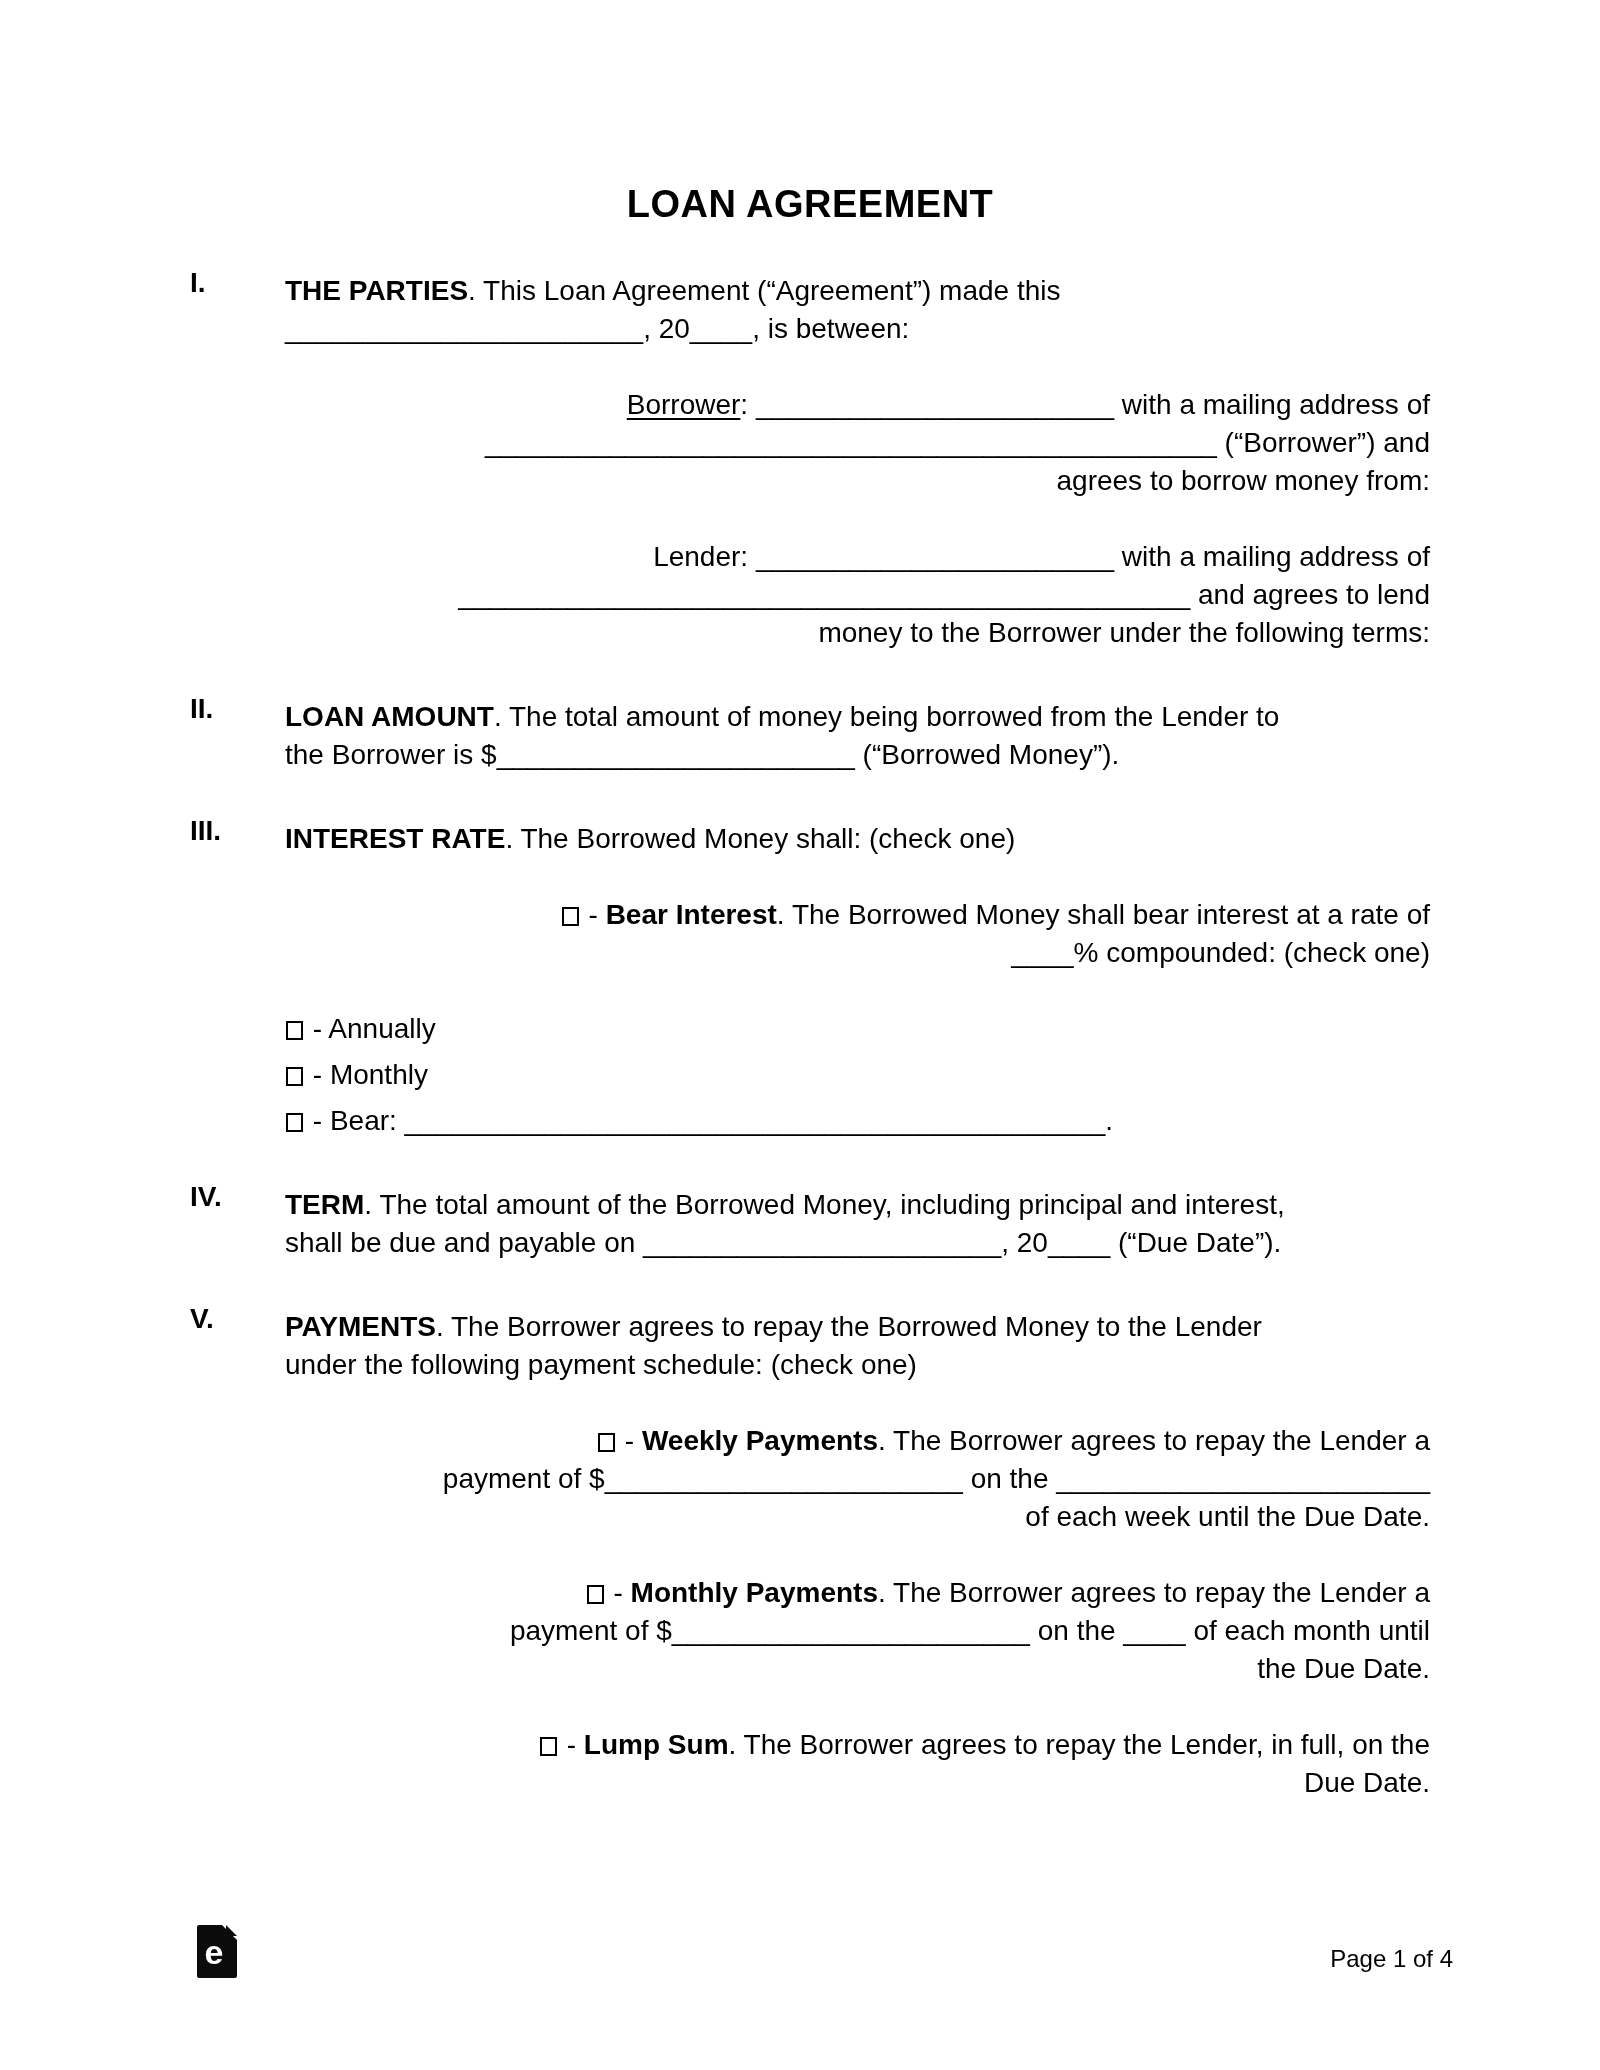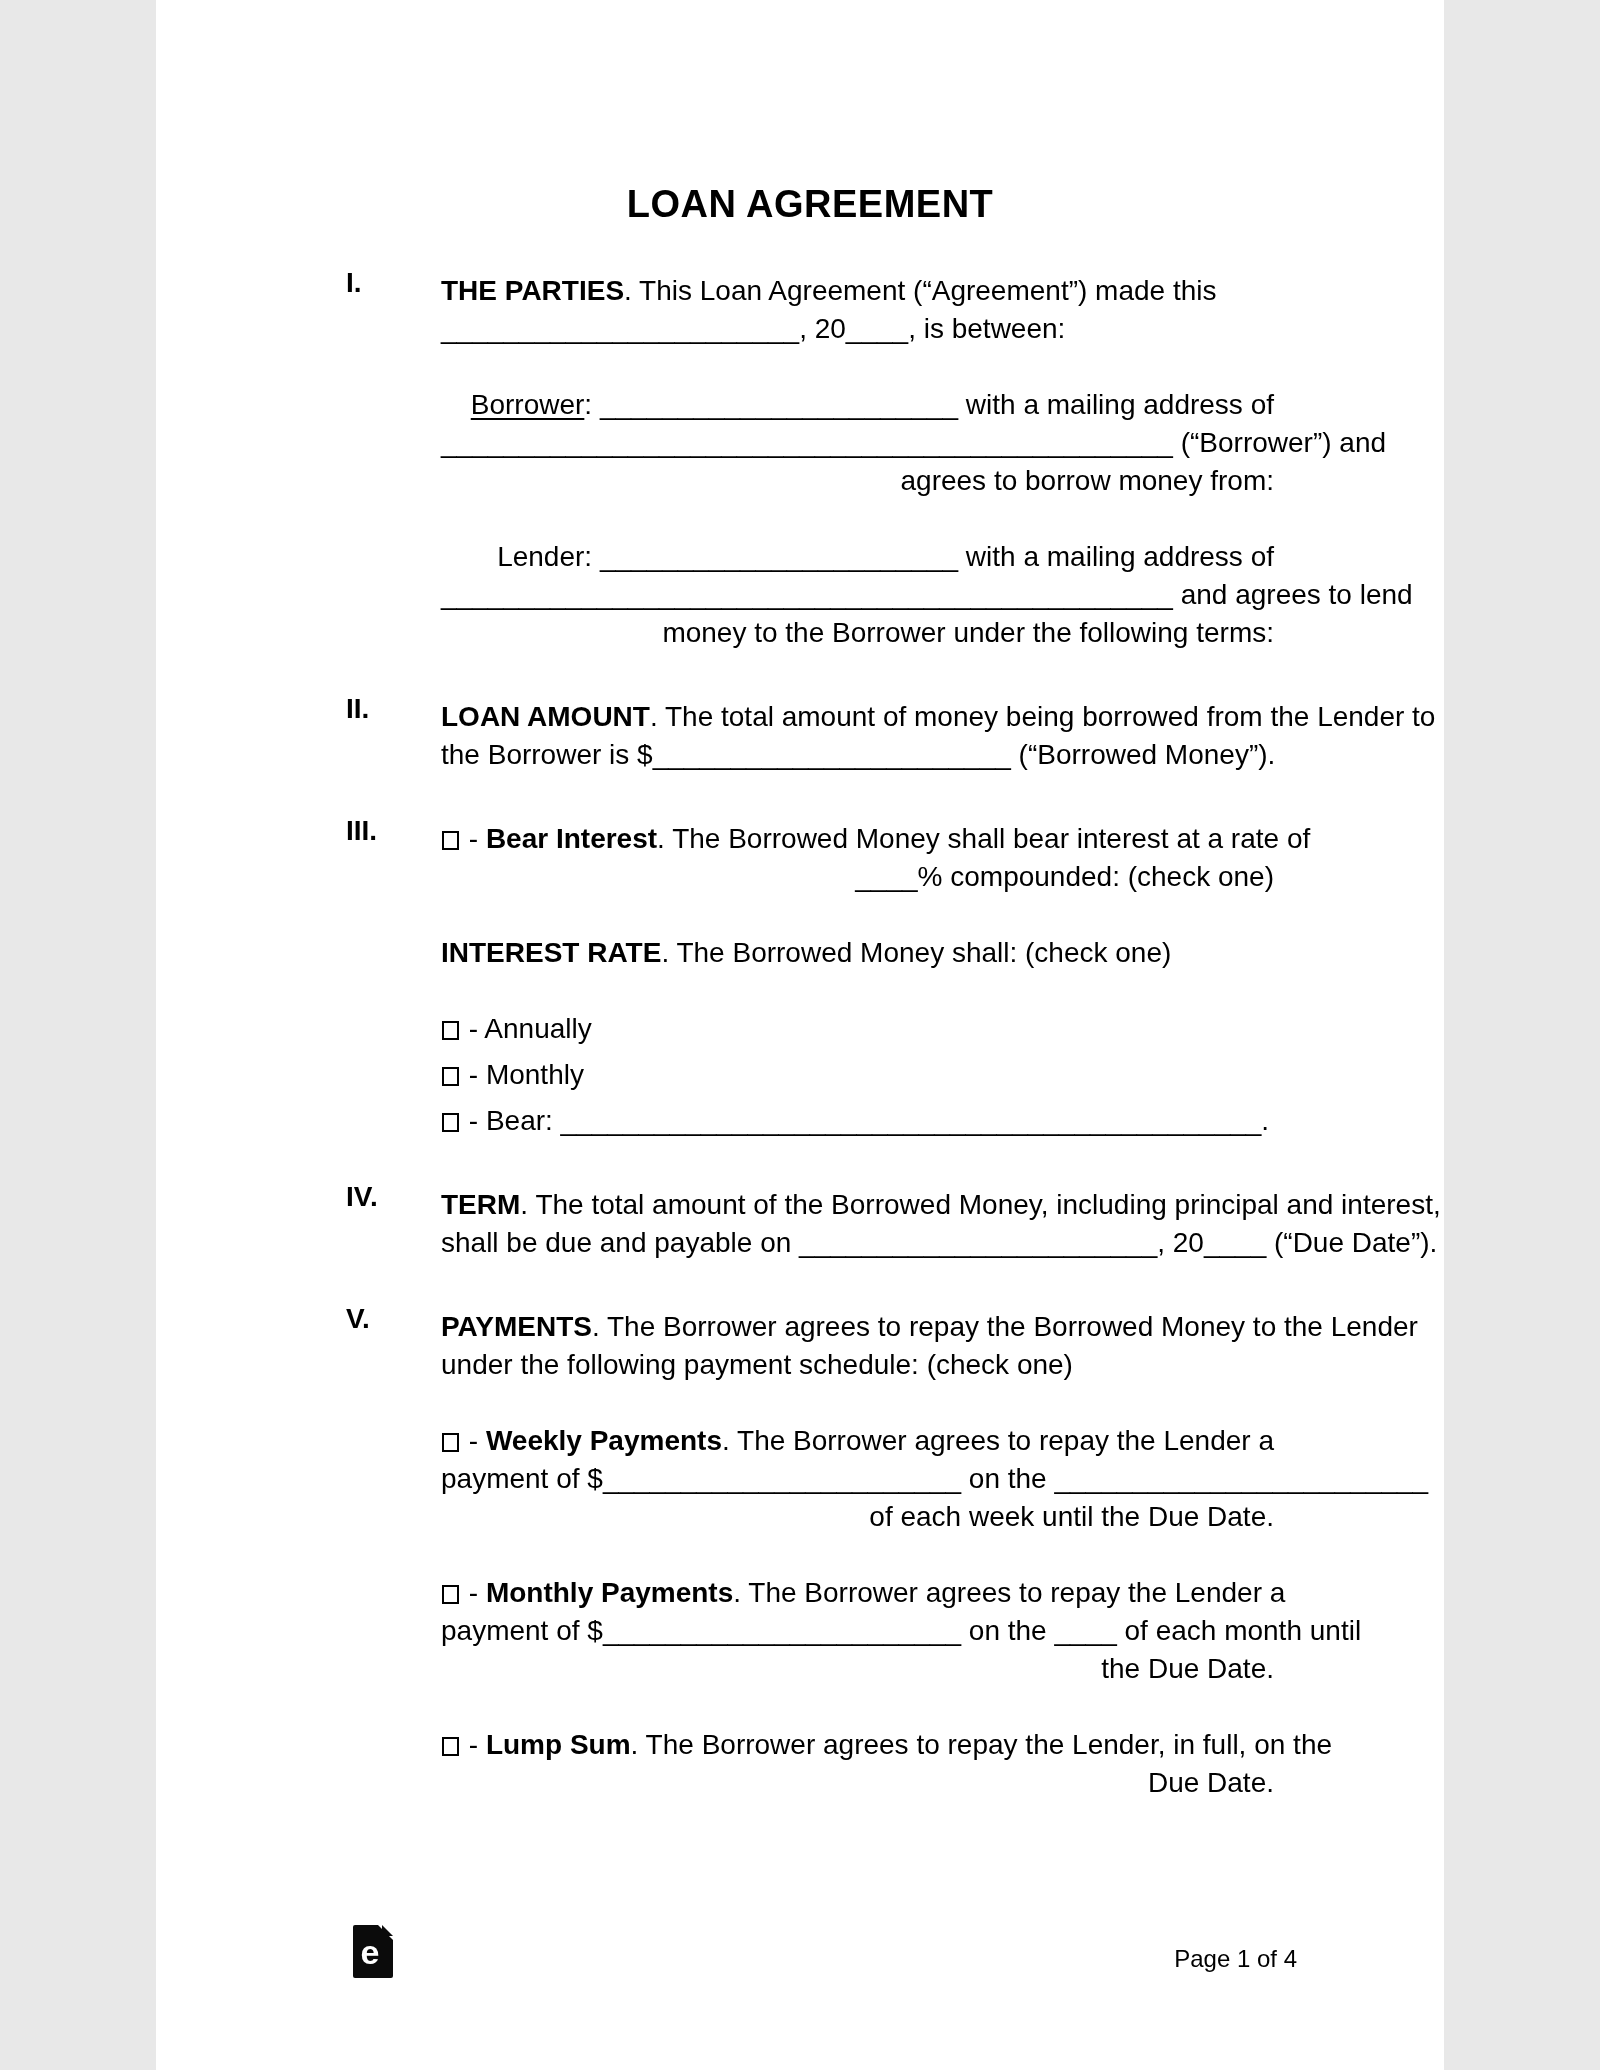--- a/index.html
+++ b/index.html
@@ -1,18 +1,18 @@
 <!DOCTYPE html>
 <html><head>
 <meta charset="utf-8">
 <style>
   html,body{margin:0;padding:0;background:#e8e8e8;}
   .page{
     position:relative;
-    width:1288px;height:2070px;
+    width:1600px;height:2070px;
     margin:0 auto;
     background:#ffffff;color:#000;
     font-family:"Liberation Sans","DejaVu Sans",sans-serif;
     font-size:28px;line-height:38px;
     box-sizing:border-box;
     padding:180px 170px 0 190px;
     overflow:hidden;
   }
   .title{
     margin:0 0 36px 0;
@@ -81,24 +81,24 @@
     <div class="num">II.</div>
     <div class="sec-body">
       <p class="t"><b>LOAN AMOUNT</b><span>. The total amount of money being borrowed from the Lender to
 the Borrower is $_______________________ (“Borrowed Money”).</span></p>
     </div>
   </section>
 
   <section class="row">
     <div class="num">III.</div>
     <div class="sec-body">
+      <p class="t"><b>INTEREST RATE</b><span>. The Borrowed Money shall: (check one)</span></p>
+
       <p class="t ind1"><span class="cb"></span><span> - </span><b>Bear Interest</b><span>. The Borrowed Money shall bear interest at a rate of
 ____% compounded: (check one)</span></p>
-
-      <p class="t"><b>INTEREST RATE</b><span>. The Borrowed Money shall: (check one)</span></p>
 
       <p class="t ind2 sub"><span class="cb"></span><span> - </span><span>Annually</span></p>
 
       <p class="t ind2 sub"><span class="cb"></span><span> - </span><span>Monthly</span></p>
 
       <p class="t ind2"><span class="cb"></span><span> - </span><span>Bear: _____________________________________________.</span></p>
 
     </div>
   </section>
 

